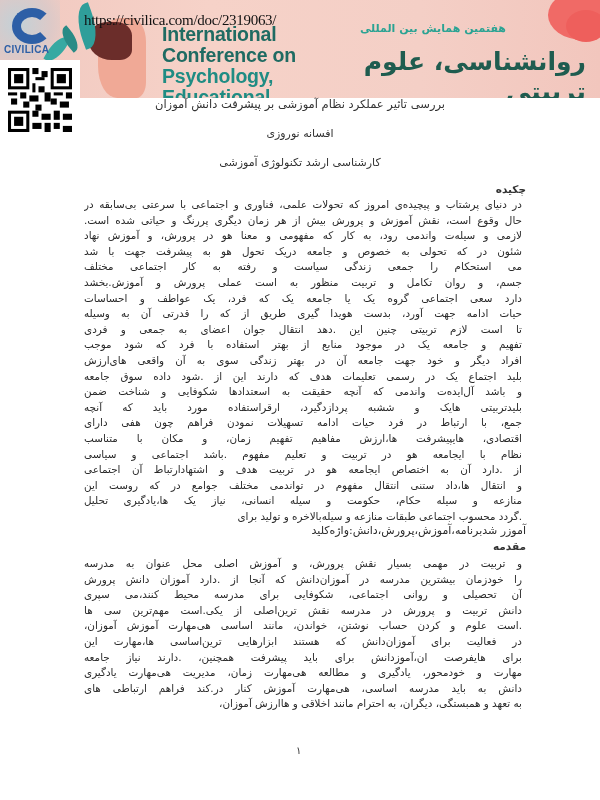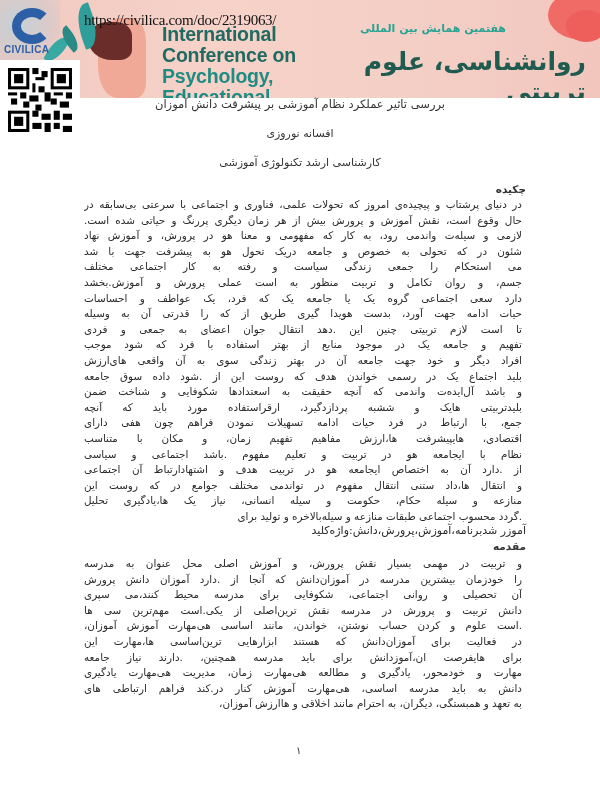--- a/index.html
+++ b/index.html
@@ -177,40 +177,40 @@
     <span class="ln">حال وقوع است، نقش آموزش و پرورش بیش از هر زمان دیگری پررنگ و حیاتی شده است.</span>
     <span class="ln">لازمی و سیله‌ت واندمی رود، به کار که مفهومی و معنا هو در پرورش، و آموزش نهاد</span>
     <span class="ln">شئون در که تحولی به خصوص و جامعه دریک تحول هو به پیشرفت جهت با شد</span>
     <span class="ln">می استحکام را جمعی زندگی سیاست و رفته به کار اجتماعی مختلف</span>
     <span class="ln">جسم، و روان تکامل و تربیت منظور به است عملی پرورش و آموزش.بخشد</span>
     <span class="ln">دارد سعی اجتماعی گروه یک یا جامعه یک که فرد، یک عواطف و احساسات</span>
     <span class="ln">حیات ادامه جهت آورد، بدست هویدا گیری طریق از که را قدرتی آن به وسیله</span>
     <span class="ln">تا است لازم تربیتی چنین این .دهد انتقال جوان اعضای به جمعی و فردی</span>
     <span class="ln">تفهیم و جامعه یک در موجود منابع از بهتر استفاده با فرد که شود موجب</span>
     <span class="ln">افراد دیگر و خود جهت جامعه آن در بهتر زندگی سوی به آن واقعی های‌ارزش</span>
-    <span class="ln">بلید اجتماع یک در رسمی خواندن هدف که روست این از .شود داده سوق جامعه</span>
+    <span class="ln">بلید اجتماع یک در رسمی تعلیمات هدف که دارند این از .شود داده سوق جامعه</span>
     <span class="ln">و باشد آل‌ایده‌ت واندمی که آنچه حقیقت به اسعتدادها شکوفایی و شناخت ضمن</span>
     <span class="ln">بلیدتربیتی هایک و ششبه پردازدگیرد، ارقراستفاده مورد باید که آنچه</span>
     <span class="ln">جمع، با ارتباط در فرد حیات ادامه تسهیلات نمودن فراهم چون هفی دارای</span>
     <span class="ln">اقتصادی، هایپیشرفت ها،ارزش مفاهیم تفهیم زمان، و مکان با متناسب</span>
     <span class="ln">نظام با ایجامعه هو در تربیت و تعلیم مفهوم .باشد اجتماعی و سیاسی</span>
     <span class="ln">از .دارد آن به اختصاص ایجامعه هو در تربیت هدف و اشتهادارتباط آن اجتماعی</span>
     <span class="ln">و انتقال ها،داد ستنی انتقال مفهوم در تواندمی مختلف جوامع در که روست این</span>
     <span class="ln">منازعه و سیله حکام، حکومت و سیله انسانی، نیاز یک ها،یادگیری تحلیل</span>
     <span class="ln last">.گردد محسوب اجتماعی طبقات منازعه و سیله‌بالاخره و تولید برای</span>
   </div>
 
 <div class="keywords">آموزر شدبرنامه،آموزش،پرورش،دانش:واژه‌کلید</div>
 <div class="section-head" style="top:540px;">مقدمه</div>
 <div class="para" id="intro" style="top:556px;">
     <span class="ln">و تربیت در مهمی بسیار نقش پرورش، و آموزش اصلی محل عنوان به مدرسه</span>
     <span class="ln">را خودزمان بیشترین مدرسه در آموزان‌دانش که آنجا از .دارد آموزان دانش پرورش</span>
     <span class="ln">آن تحصیلی و روانی اجتماعی، شکوفایی برای مدرسه محیط کنند،می سپری</span>
     <span class="ln">دانش تربیت و پرورش در مدرسه نقش ترین‌اصلی از یکی.است مهم‌ترین سی ها</span>
     <span class="ln">.است علوم و کردن حساب نوشتن، خواندن، مانند اساسی هی‌مهارت آموزش آموزان،</span>
     <span class="ln">در فعالیت برای آموزان‌دانش که هستند ابزارهایی ترین‌اساسی ها،مهارت این</span>
-    <span class="ln">برای هایفرصت ان،آموزدانش برای باید مدرسه همچنین، .دارند نیاز جامعه</span>
+    <span class="ln">برای هایفرصت ان،آموزدانش برای باید پیشرفت همچنین، .دارند نیاز جامعه</span>
     <span class="ln">مهارت و خودمحور، یادگیری و مطالعه هی‌مهارت زمان، مدیریت هی‌مهارت یادگیری</span>
     <span class="ln">دانش به باید مدرسه اساسی، هی‌مهارت آموزش کنار در.کند فراهم ارتباطی های</span>
     <span class="ln last">به تعهد و همبستگی، دیگران، به احترام مانند اخلاقی و ها‌ارزش آموزان،</span>
   </div>
 
 <div class="page-num">۱</div>
 
 </body></html>

